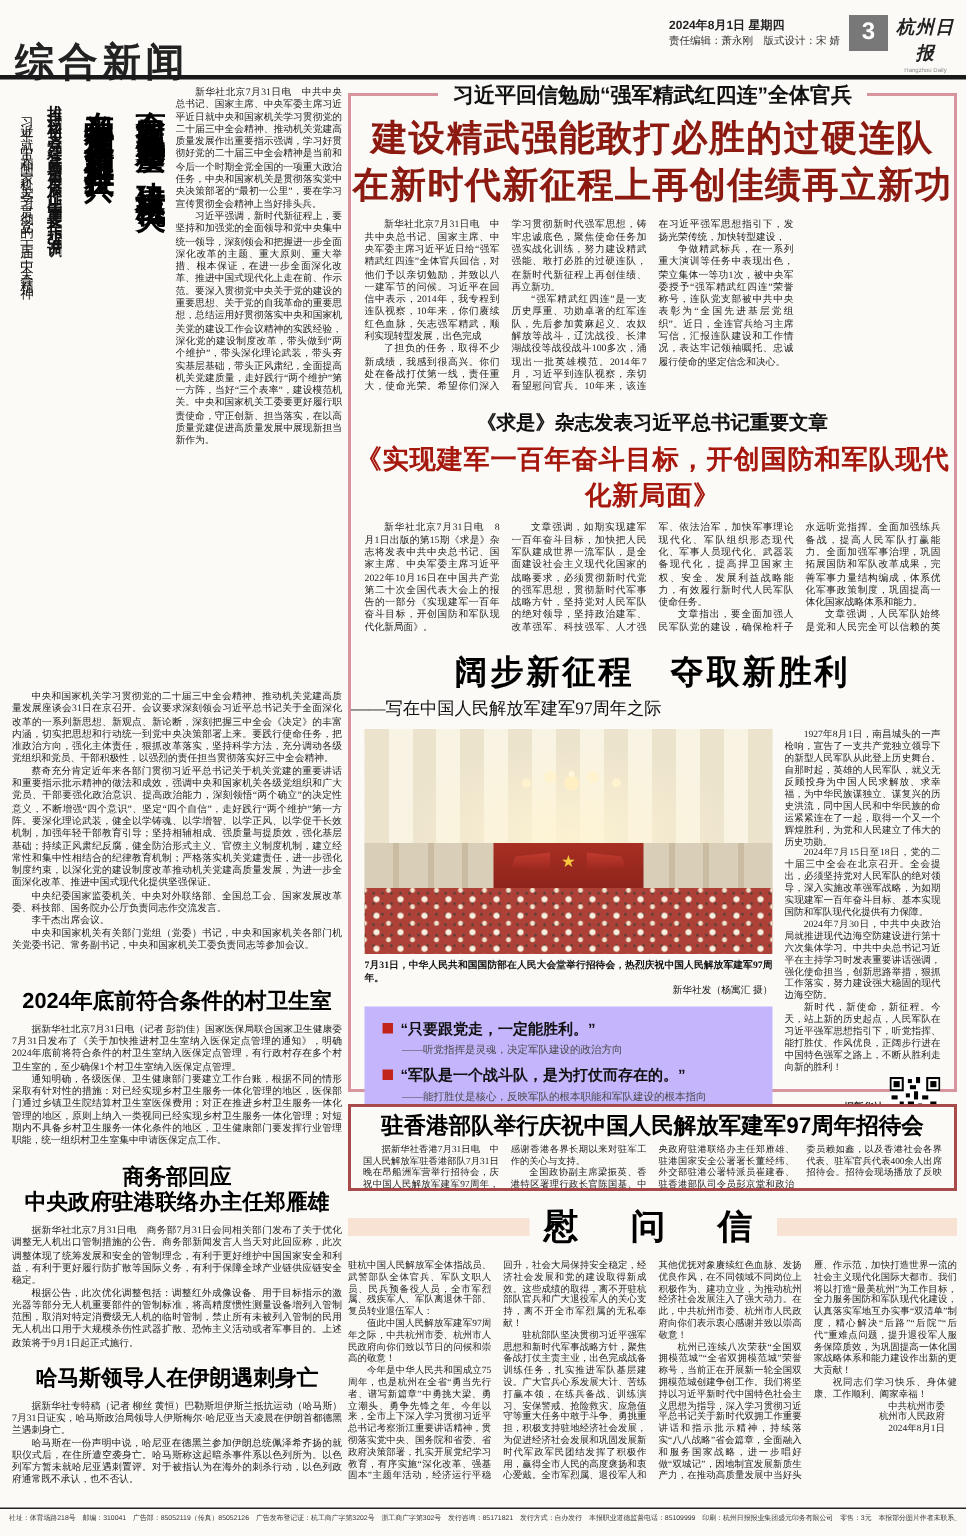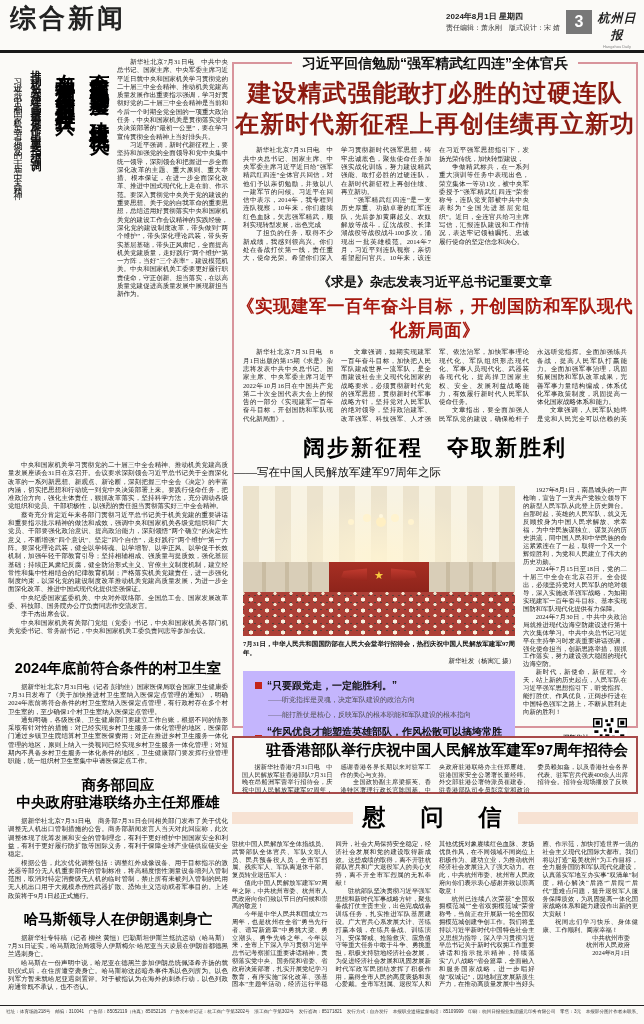--- a/index.html
+++ b/index.html
@@ -1,21 +1,21 @@
 <!DOCTYPE html>
 <html><head>
 <meta charset="utf-8">
 <style>
   * { margin:0; padding:0; box-sizing:border-box; }
   html,body { width:644px; height:1024px; }
   body { position:relative; background:#fbfaf7; font-family:"Liberation Sans", sans-serif; color:#1a1a1a; overflow:hidden; }
 
   
   #header { position:absolute; left:0; top:0; width:644px; height:50px; }
-  .section-label { position:absolute; left:10px; top:1px; font-size:26px; font-weight:600; letter-spacing:3px; color:#222;text-align:center; }
+  .section-label { position:absolute; left:10px; top:24px; font-size:26px; font-weight:600; letter-spacing:3px; color:#222;text-align:center; }
   .head-right { position:absolute; right:84px; top:11px; text-align:left; line-height:1.5; }
   .head-date { font-size:8px; font-weight:bold; color:#222; }
   .head-editors { font-size:7px; color:#333; }
   .page-no-box { position:absolute; right:52px; top:10px; width:26px; height:24px; background:#787878; color:#fff; font-size:16px; font-weight:bold; text-align:center; line-height:24px; }
   .masthead { position:absolute; right:4px; top:10px; width:46px; text-align:center; }
   .masthead-cn { font-family:"DejaVu Serif", serif; font-style:italic; font-weight:bold; font-size:12px; color:#222; letter-spacing:1px; }
   .masthead-en { font-size:4px; color:#888; }
   #top-rule { position:absolute; left:0; top:50px; width:644px; height:3px; background:#191919; }
 
   
@@ -86,21 +86,21 @@
   .q-note { font-family:"Liberation Serif", serif; font-size:7px; color:#4a4a4a; margin:2px 0 5px 13px; }
 
   .feat-end { display:flex; align-items:flex-end; gap:4px; margin-top:2px; }
   .feat-endtext { flex:1; }
   .src-line { font-size:6.6px; font-weight:700; text-align:right; }
   .scan-line { font-size:6.2px; text-align:left; }
   .qr { width:34px; height:34px; flex:0 0 34px; }
 
   
   #hkbox { position:absolute; left:232px; top:736px; width:406px; height:58px; border:2px solid #a84a4a; background:#fbfaf7; padding:3px 8px 0 8px; }
-  .hk-title { text-align:right; font-size:15px; font-weight:900; color:#000; }
+  .hk-title { text-align:center; font-size:15px; font-weight:900; color:#000; }
   .hk-body { margin-top:3px; height:30px; }
   .hk-body p.bodytext { font-size:6.2px; line-height:7.5px; }
 
   
   #letterSec { position:absolute; left:232px; top:802px; width:406px; height:200px; }
   .letter-head { display:flex; align-items:center; gap:10px; }
   .letter-bar { flex:1; height:12px; background:#f7e2d3; }
   .letter-title { font-size:23px; font-weight:900; letter-spacing:6px; color:#000; white-space:nowrap; }
   .letter-body { margin-top:7px; height:152px; }
   .letter-body p.bodytext { font-size:6.3px; line-height:7.8px; }
@@ -220,20 +220,24 @@
       <div class="caption song">
         <span>7月31日，中华人民共和国国防部在人民大会堂举行招待会，热烈庆祝中国人民解放军建军97周年。</span>
         <span class="credit">新华社发（杨寓汇 摄）</span>
       </div>
       <div class="quotebox">
         <div class="q-line">
           <span class="qsq"></span>
           <span>“只要跟党走，一定能胜利。”</span>
         </div>
         <div class="q-note">——听党指挥是灵魂，决定军队建设的政治方向</div>
+        <div class="q-line">
+          <span class="qsq"></span>
+          <span>“军队是一个战斗队，是为打仗而存在的。”</span>
+        </div>
         <div class="q-note">——能打胜仗是核心，反映军队的根本职能和军队建设的根本指向</div>
         <div class="q-line">
           <span class="qsq"></span>
           <span>“作风优良才能塑造英雄部队，作风松散可以搞垮常胜之师。”</span>
         </div>
 
       </div>
     </div>
 
     <div class="feat-right song">

